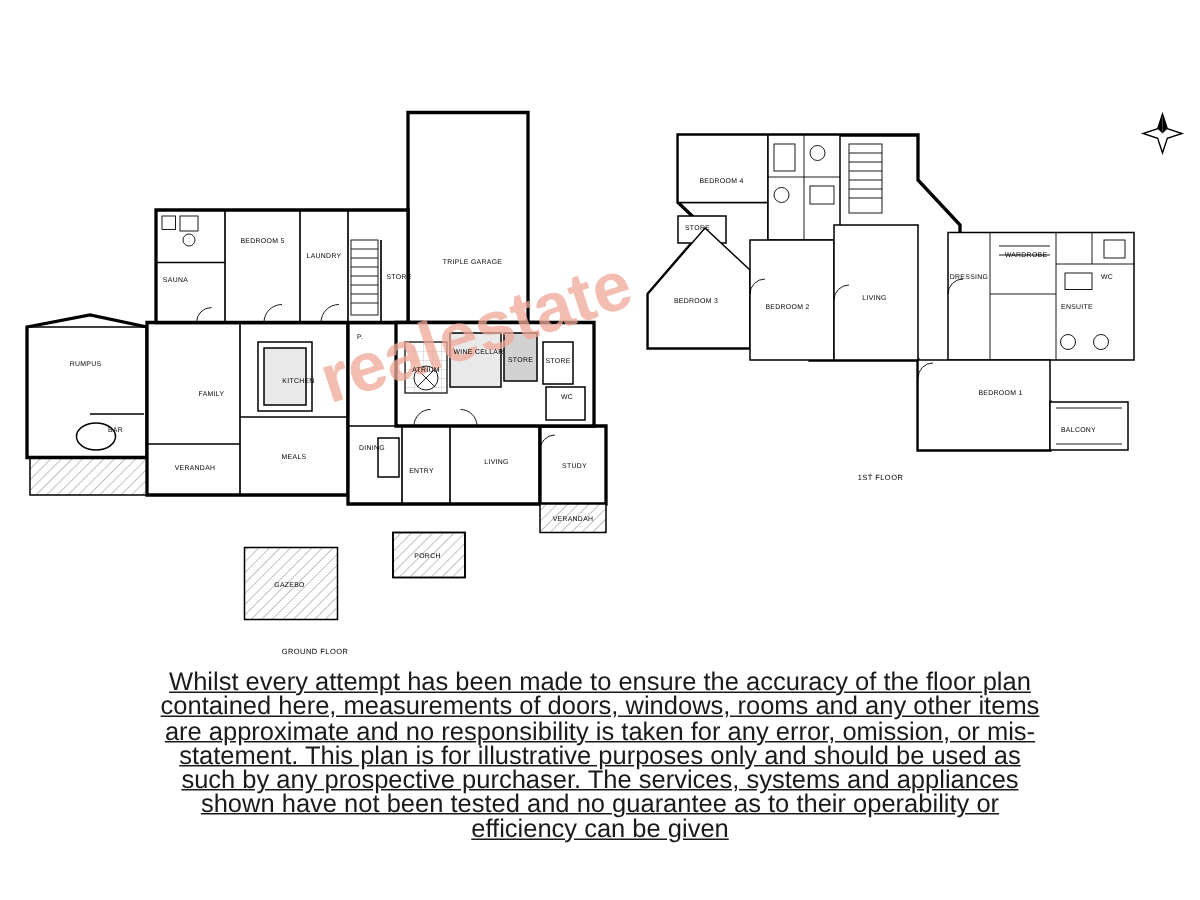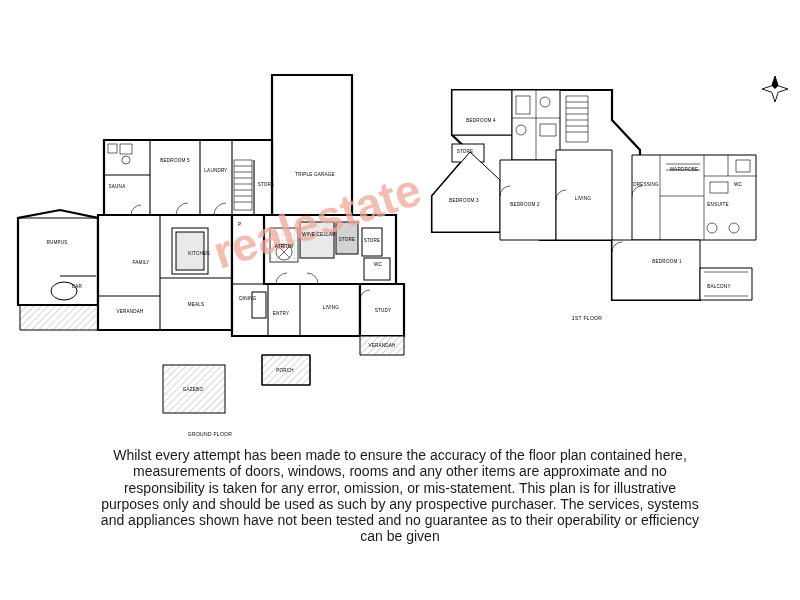--- a/index.html
+++ b/index.html
@@ -55,24 +55,25 @@
     fill: #f0a898;
     opacity: 0.75;
     text-anchor: middle;
   }
   #disclaimer {
     position: absolute;
     left: 100px;
     top: 447px;
     width: 600px;
     text-align: center;
-    font-size: 14px;
+    font-size: 17px;
     line-height: 16.3px;
     color: #1a1a1a;
     font-family: "Liberation Sans", sans-serif;
+    text-decoration: underline;
   }
 </style>
 </head>
 <body>
 
 <div id="plan-wrap">
 
   <svg class="plan" viewBox="0 0 800 600">
     <defs>
       <pattern id="diag" width="5" height="5" patternTransform="rotate(45)" patternUnits="userSpaceOnUse">

